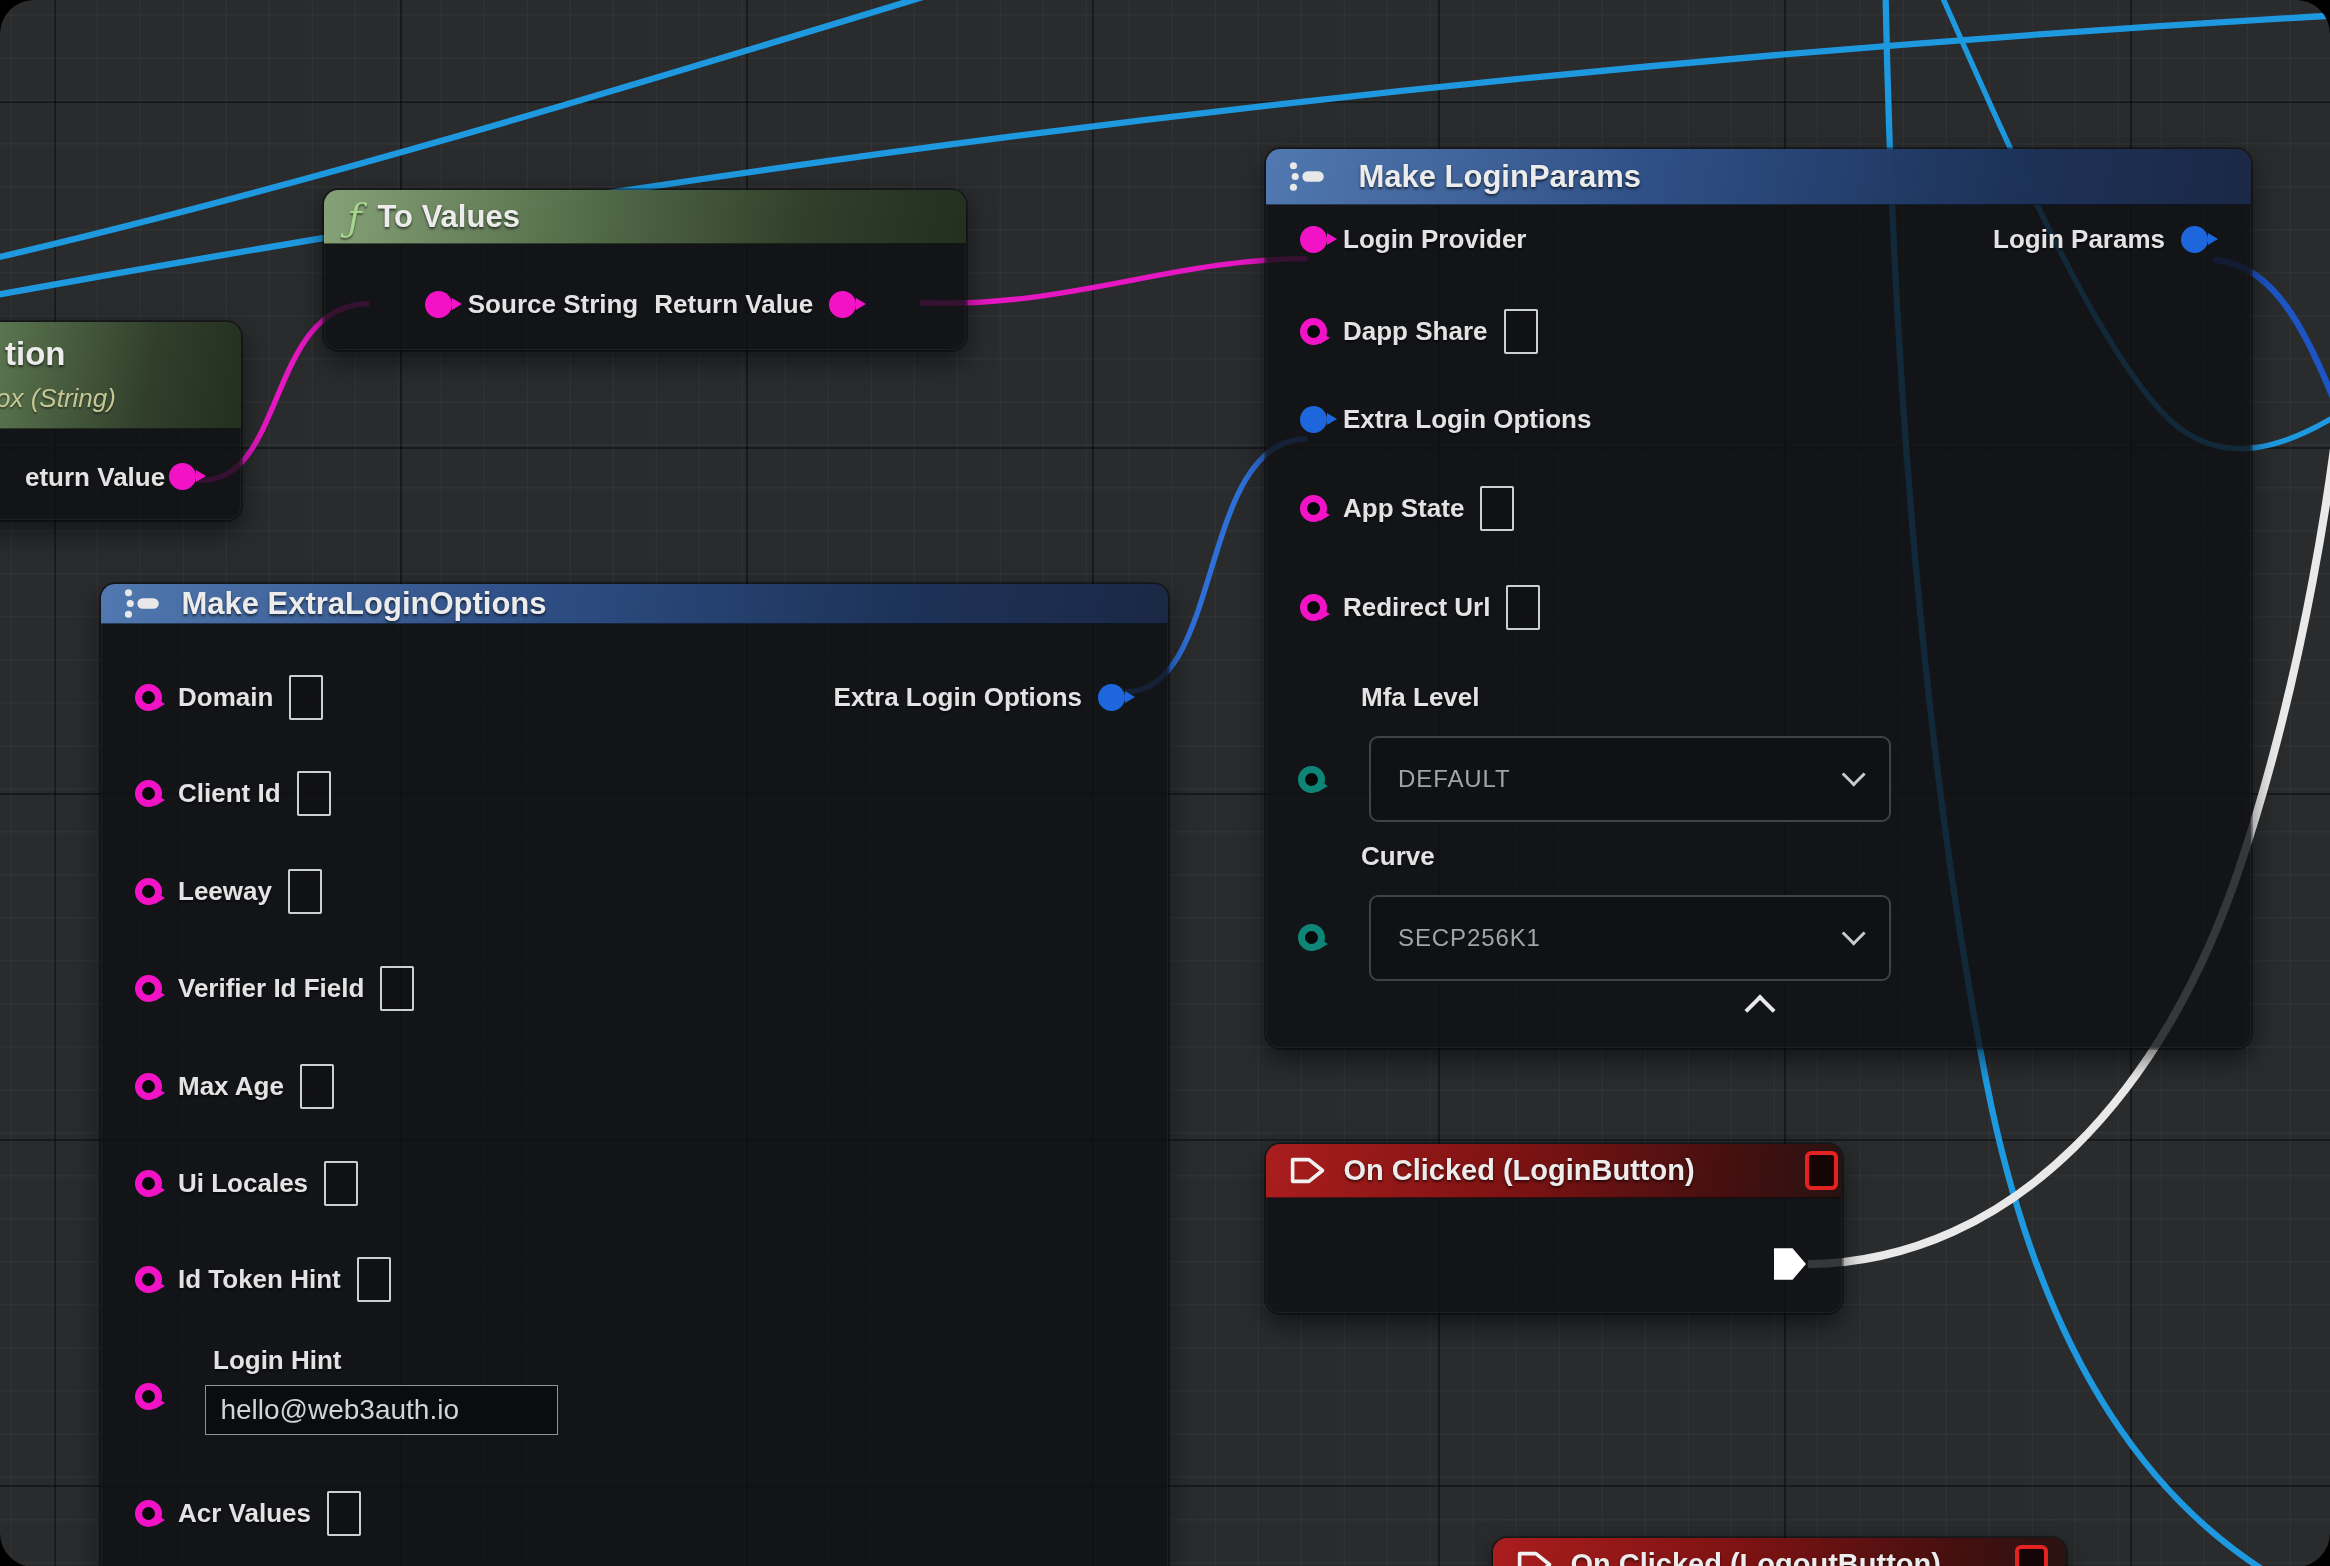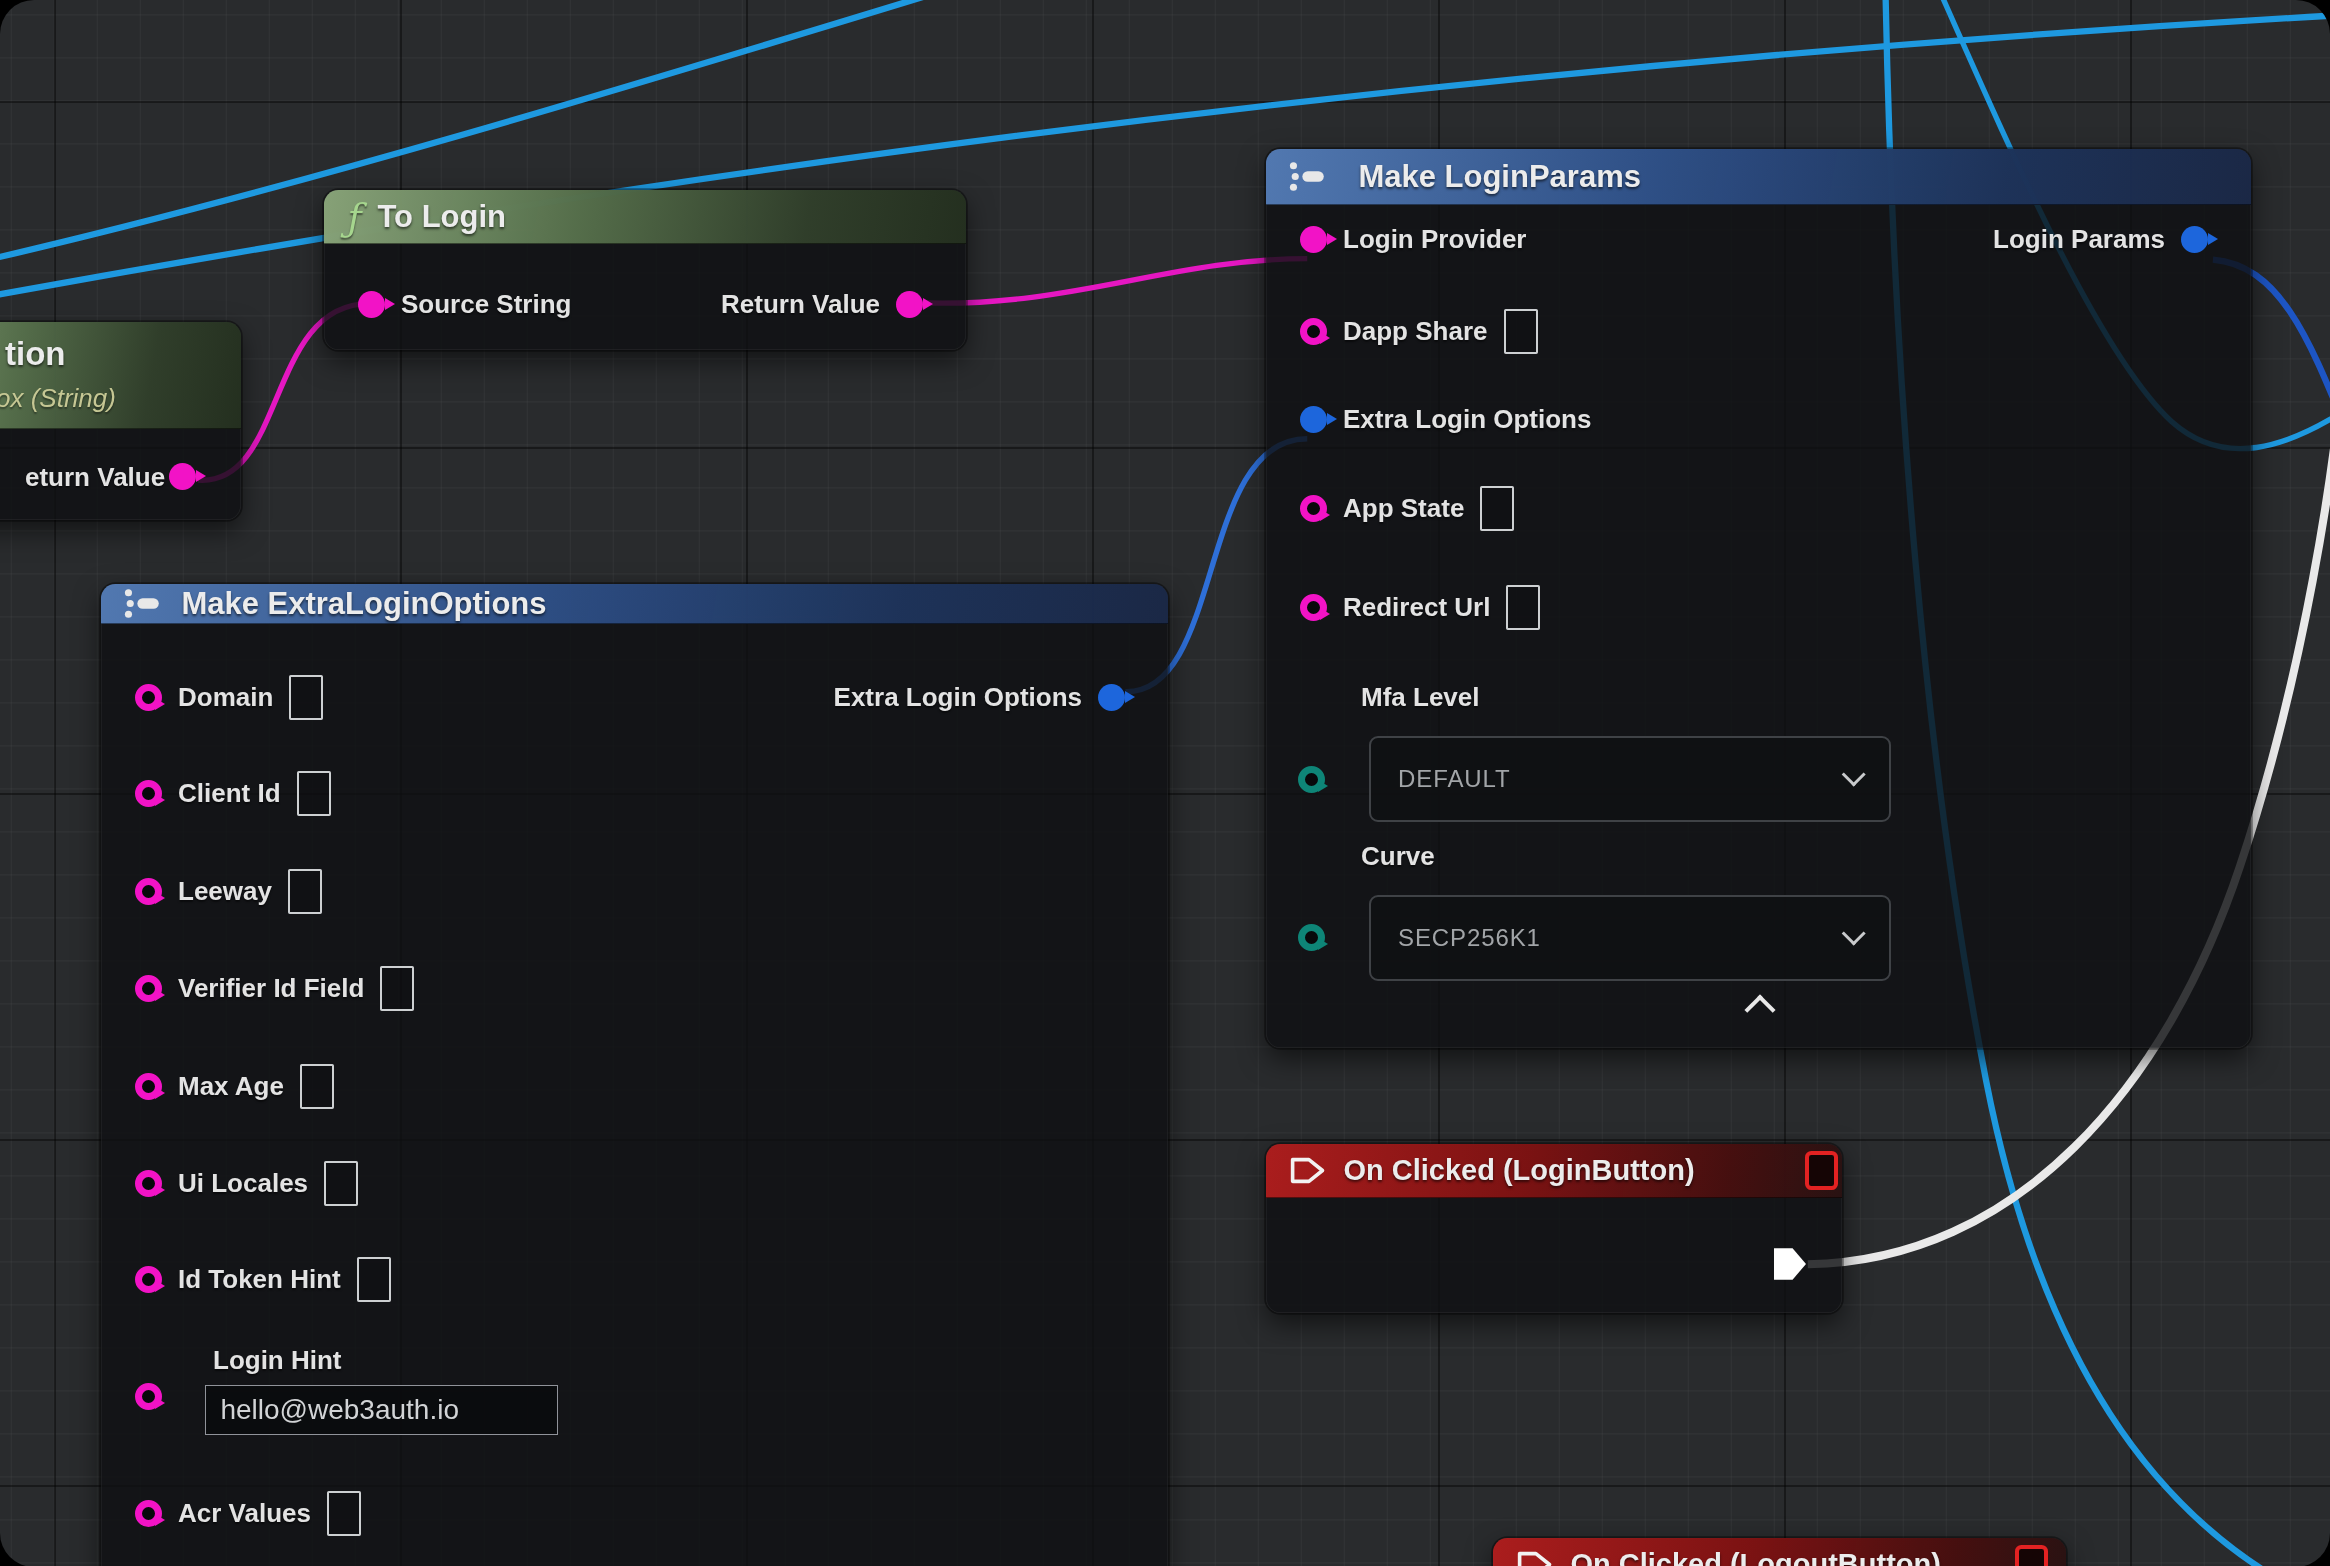--- a/index.html
+++ b/index.html
@@ -72,23 +72,23 @@
     <div class="nhead green" style="height:107px;"></div>
     <span class="abslabel ntitle" style="left:140px;top:12.6px;font-size:33px;">tion</span>
     <span class="abslabel subtxt" style="left:131px;top:61px;">ox (String)</span>
     <span class="abslabel plabel" style="left:160px;top:463px;top:140px;">eturn Value</span>
     <span class="pin abs filled" style="left:304px;top:141px;color:var(--pin-magenta);"></span>
   </div>
 
   <div class="node" style="left:324px;top:190px;width:642px;height:160px;">
     <div class="nhead green" style="height:54px;">
       <span class="fnicon">ƒ</span>
-      <span class="ntitle">To Login</span>
-    </div>
-    <div class="row" style="top:94px;justify-content:space-between;">
+      <span class="ntitle">To Values</span>
+    </div>
+    <div class="row" style="top:94px;justify-content:center;">
       <span style="display:flex;align-items:center;gap:16px;">
         <span class="pin filled" style="color:var(--pin-magenta);"></span>
         <span class="plabel">Source String</span>
       </span>
       <span style="display:flex;align-items:center;gap:16px;">
         <span class="plabel">Return Value</span>
         <span class="pin filled" style="color:var(--pin-magenta);"></span>
       </span>
     </div>
   </div>

